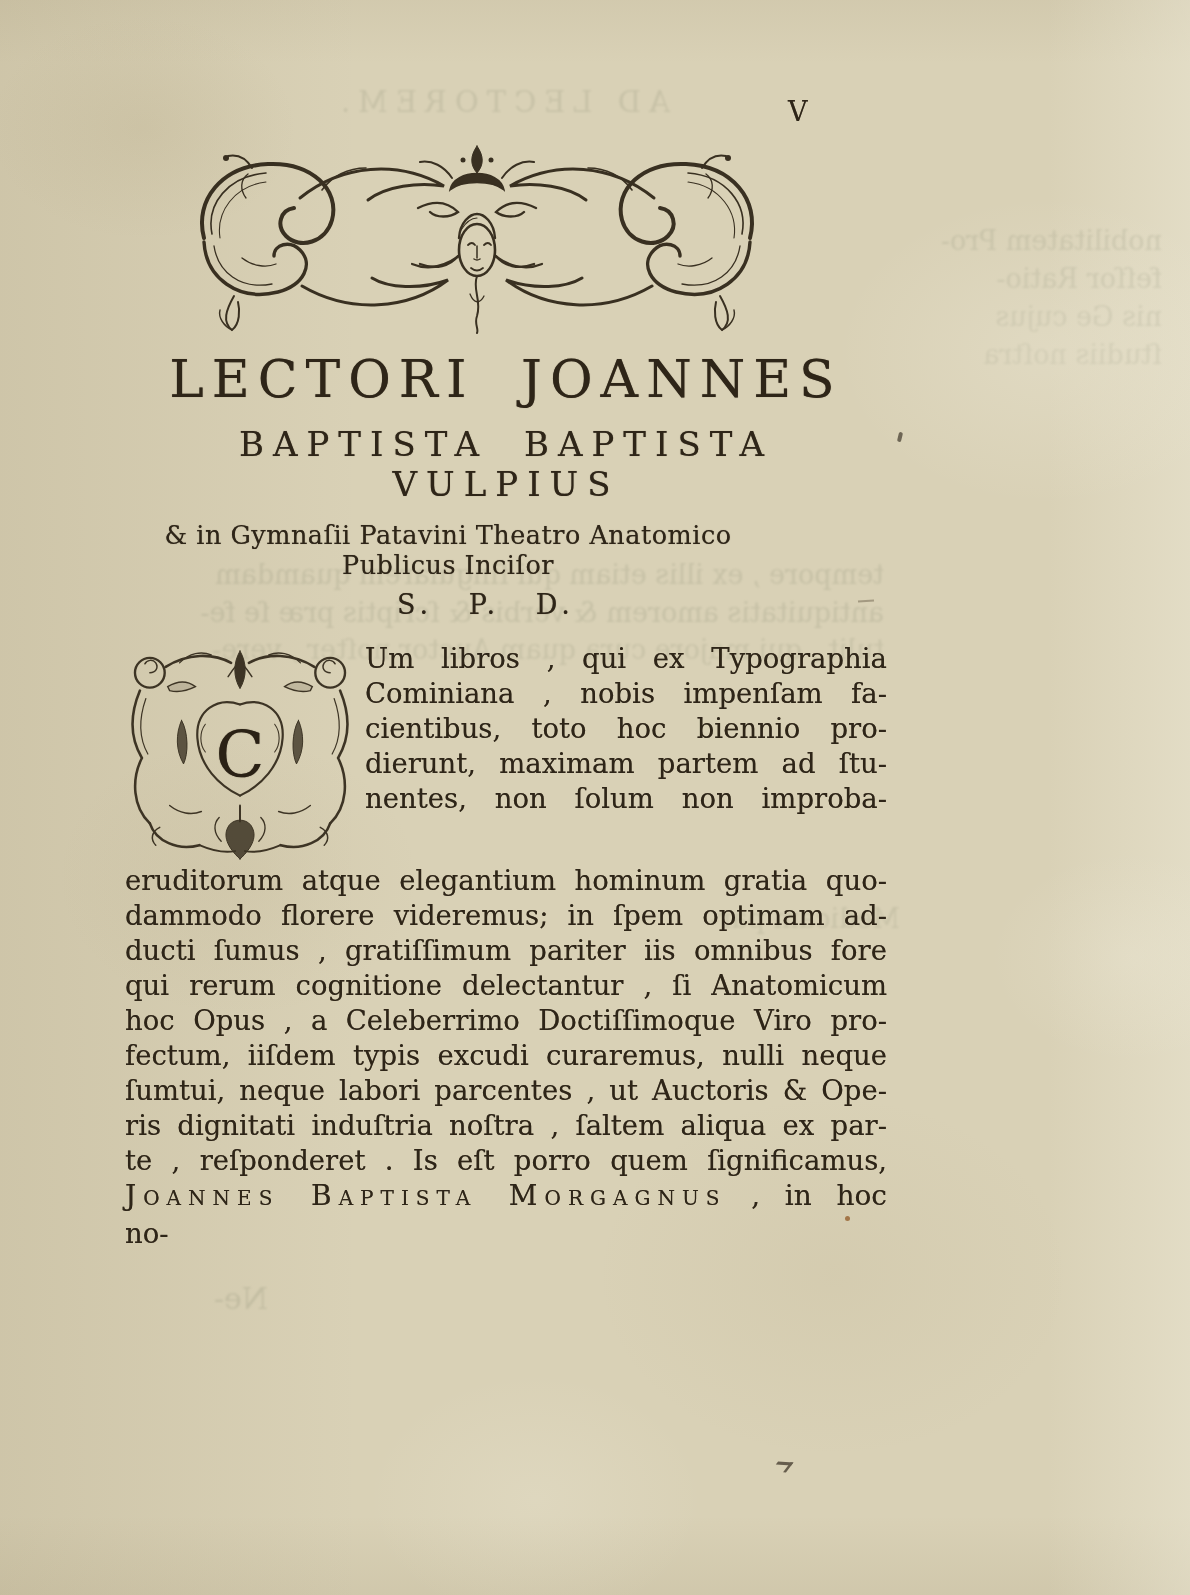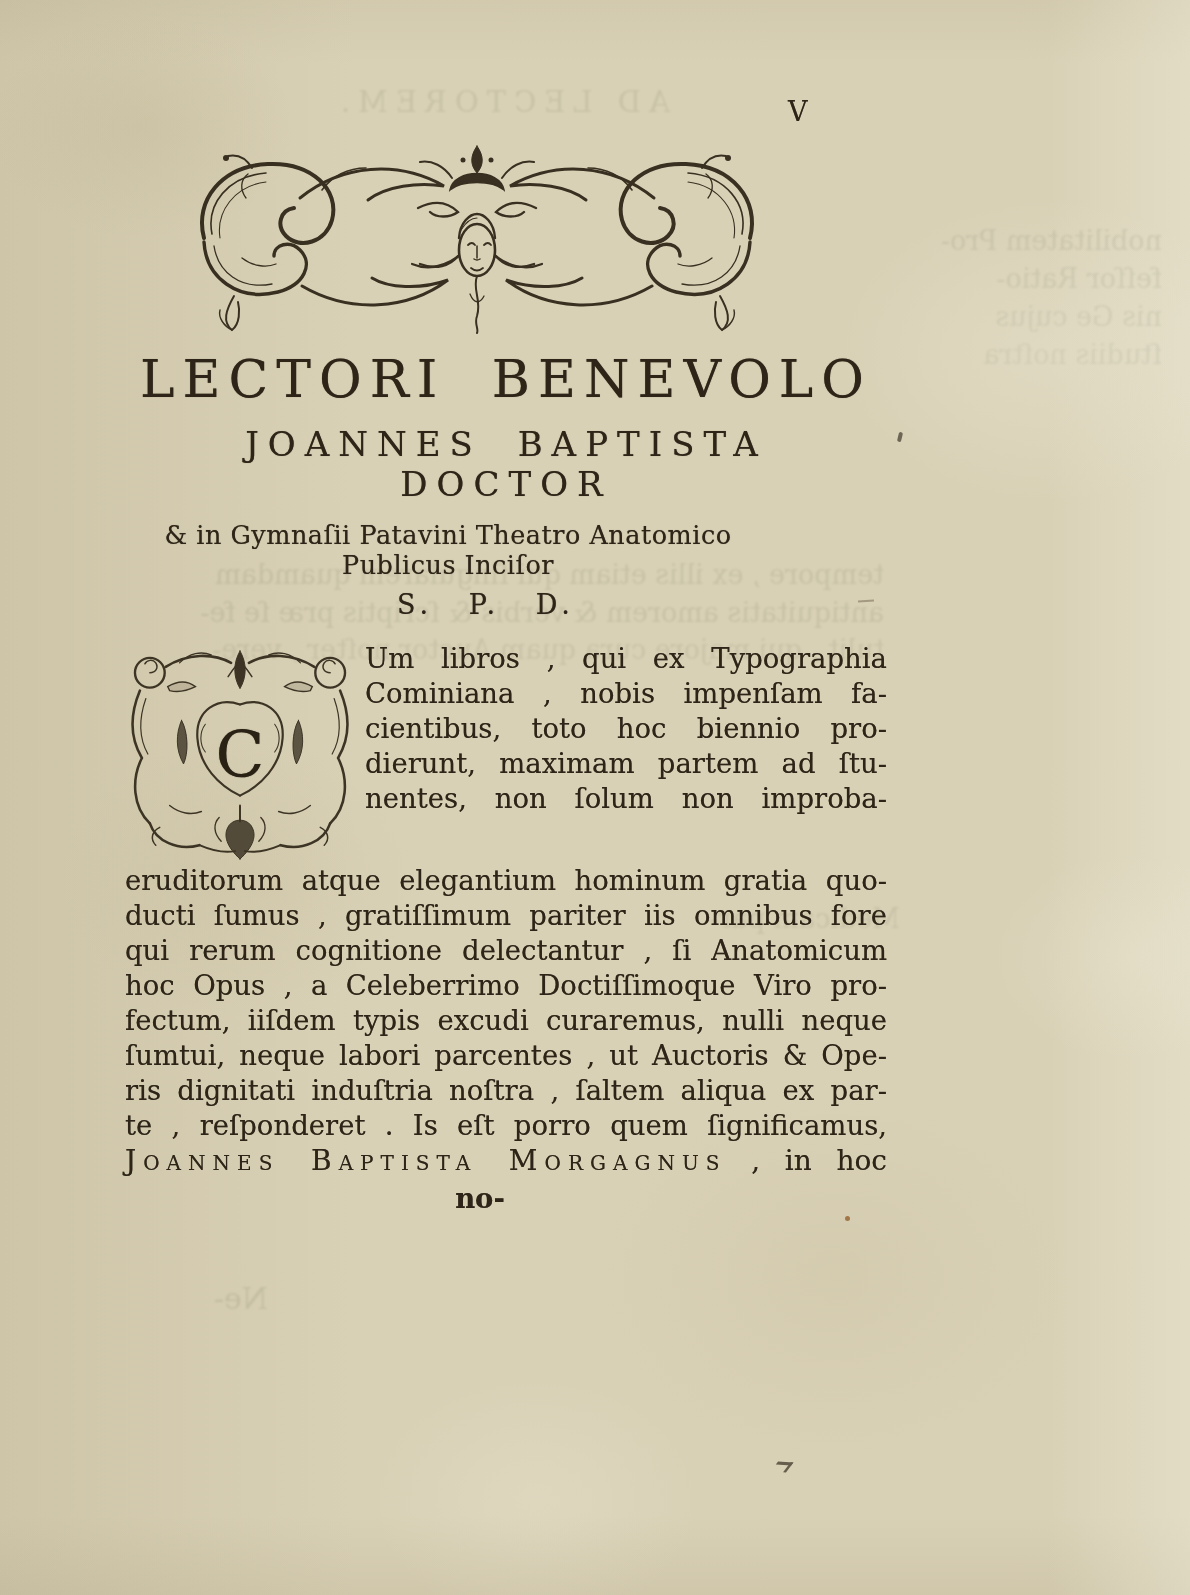--- a/index.html
+++ b/index.html
@@ -74,21 +74,21 @@
   .line{text-align:justify;text-align-last:justify;}
   .initial-box{position:relative;width:230px;height:216px;margin-top:6px;}
   .initial-box svg{width:100%;height:100%;opacity:.9;}
   .dropcap-letter{
     position:absolute;left:0;top:58px;width:230px;text-align:center;
     font-size:64px;line-height:100px;color:#2a2115;
     text-shadow:0 0 .8px rgba(40,30,15,.7);
   }
   .name-line{font-size:28px;}
   .name-line .sc{font-variant:small-caps;letter-spacing:7px;}
-  .catchword-line{text-align:center;padding-right:52px;margin-top:3px;font-weight:bold;}
+  .catchword-line{text-align:left;padding-right:52px;margin-top:3px;}
 
   
   .speck{position:absolute;z-index:3;background:#4a4134;}
   .speck-a{left:898px;top:432px;width:4px;height:10px;border-radius:2px;transform:rotate(14deg);opacity:.75;}
   .speck-b{left:774px;top:1462px;width:13px;height:7px;background:none;border-top:3px solid #4a4134;border-right:3px solid #4a4134;transform:skewX(-35deg) rotate(3deg);opacity:.8;}
   .speck-c{left:845px;top:1216px;width:5px;height:5px;border-radius:50%;background:#96602e;opacity:.8;}
   .speck-d{left:858px;top:600px;width:16px;height:2px;background:#6d614c;opacity:.5;transform:rotate(-4deg);}
 </style>
 </head>
 <body>
@@ -147,22 +147,22 @@
         <path d="M295,108 l0,12 M292,121 q3,2 6,0" stroke-width="1.5"></path>
         <path d="M289,130 q6,5 12,0" stroke-width="1.8"></path>
         <path d="M295,138 C290,152 300,162 295,178 C292,186 297,191 295,195" stroke-width="2"></path>
         <path d="M288,156 C292,166 298,166 302,158" stroke-width="1.3"></path>
         <path d="M277,118 C260,130 244,132 230,126" stroke-width="2.2"></path>
         <path d="M313,118 C330,130 346,132 360,126" stroke-width="2.2"></path>
       </g>
     </svg>
   </div>
 
-  <div class="h-line h-title">LECTORI BENEVOLO</div>
-  <div class="h-line h-author">JOANNES BAPTISTA DOCTOR</div>
+  <div class="h-line h-title">LECTORI JOANNES</div>
+  <div class="h-line h-author">BAPTISTA BAPTISTA VULPIUS</div>
   <div class="h-line h-role">&amp; in Gymnaſii Patavini Theatro Anatomico Publicus Inciſor</div>
   <div class="h-line h-spd">S. P. D.</div>
 
   <div class="body-text">
     <div class="row">
       <div class="initial-col">
         <div class="initial-box">
           <svg viewBox="0 0 230 218" xmlns="http://www.w3.org/2000/svg">
             <defs>
               <g id="icHalf" stroke="#2d2416" fill="none" stroke-linecap="round">
@@ -199,20 +199,21 @@
       </div>
       <div class="indent-col">
         <div class="line">Um libros , qui ex Typographia</div>
         <div class="line">Cominiana , nobis impenſam fa-</div>
         <div class="line">cientibus, toto hoc biennio pro-</div>
         <div class="line">dierunt, maximam partem ad ſtu-</div>
         <div class="line">nentes, non ſolum non improba-</div>
       </div>
     </div>
     <div class="line">eruditorum atque elegantium hominum gratia quo-</div>
+    <div class="line">dammodo florere videremus; in ſpem optimam ad-</div>
     <div class="line">ducti ſumus , gratiſſimum pariter iis omnibus fore</div>
     <div class="line">qui rerum cognitione delectantur , ſi Anatomicum</div>
     <div class="line">hoc Opus , a Celeberrimo Doctiſſimoque Viro pro-</div>
     <div class="line">fectum, iiſdem typis excudi curaremus, nulli neque</div>
     <div class="line">ſumtui, neque labori parcentes , ut Auctoris &amp; Ope-</div>
     <div class="line">ris dignitati induſtria noſtra , ſaltem aliqua ex par-</div>
     <div class="line">te , reſponderet . Is eſt porro quem ſignificamus,</div>
     <div class="line name-line"><span class="sc">Joannes Baptista Morgagnus</span><span> , in hoc</span></div>
     <div class="catchword-line">no-</div>
   </div>

